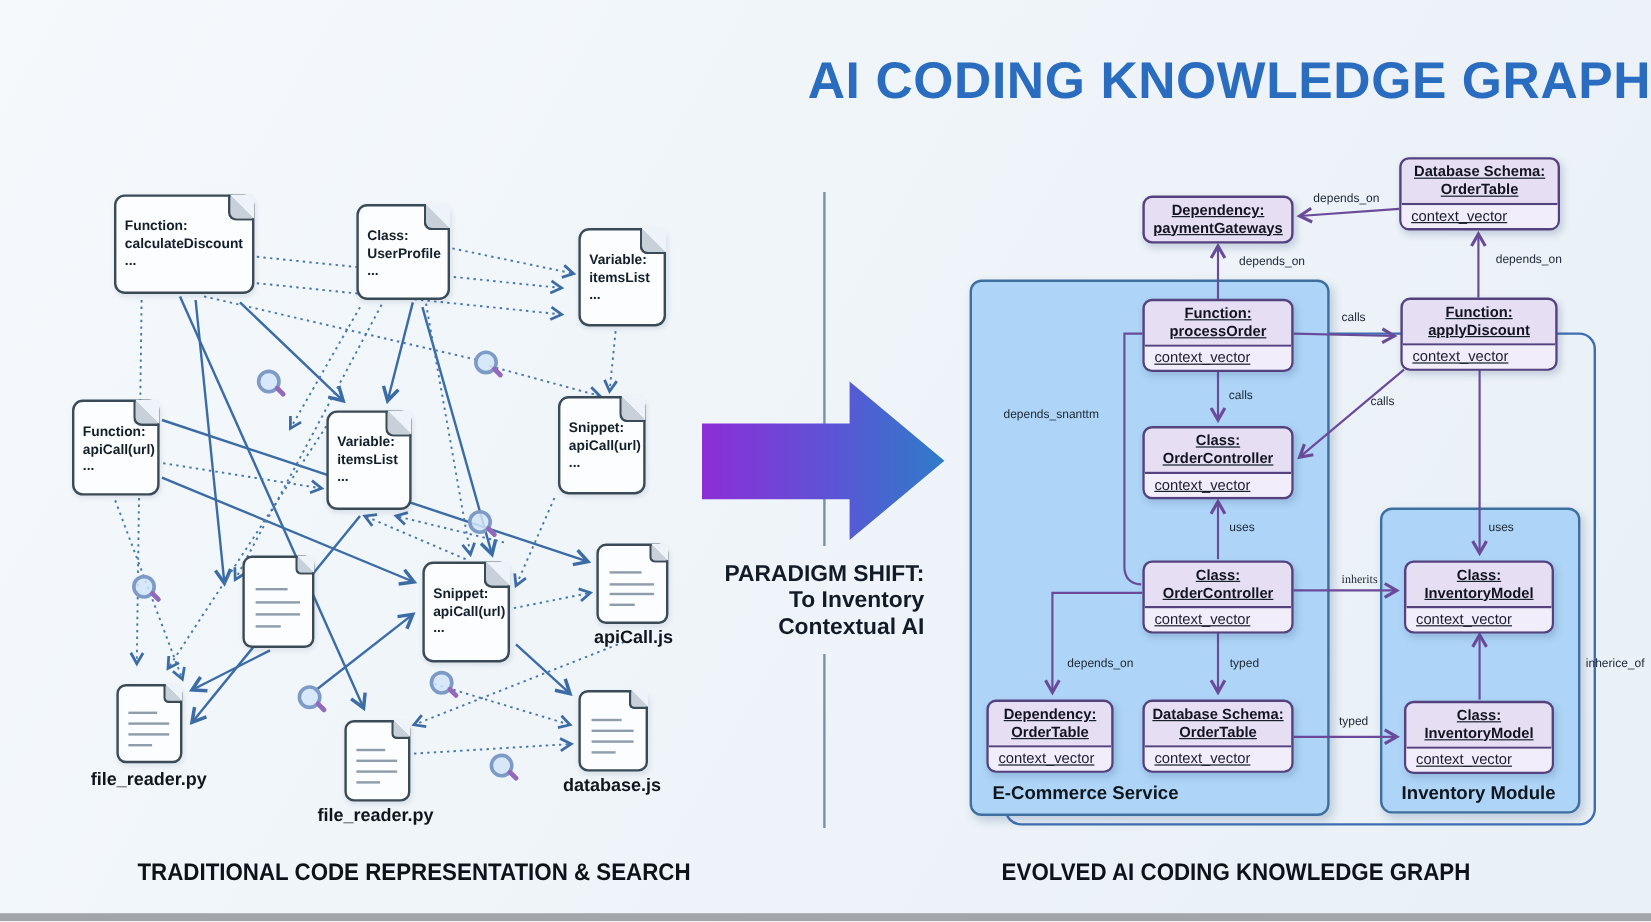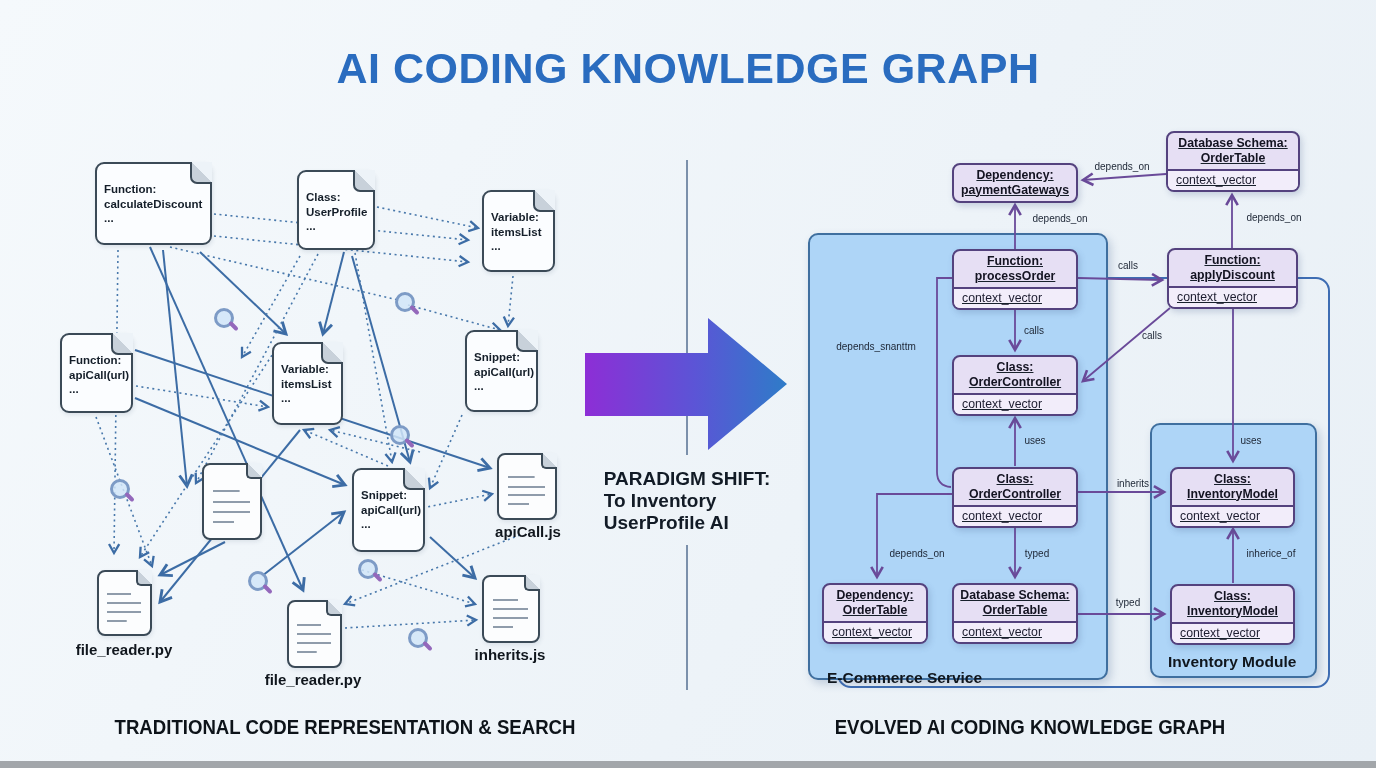--- a/index.html
+++ b/index.html
@@ -1,26 +1,26 @@
 <!DOCTYPE html>
 <html><head>
 <meta charset="utf-8">
 <style>
   html,body{margin:0;padding:0;}
   #stage{position:relative;width:1376px;height:768px;overflow:hidden;
          background:linear-gradient(120deg,#f5f9fc 0%,#edf3f8 60%,#e9f0f6 100%);
          font-family:"Liberation Sans","DejaVu Sans",sans-serif;color:#17202b;}
   .abs{position:absolute;}
   
-  .title{left:0;top:44px;width:1376px;text-align:center;font-weight:bold;
+  .title{left:0;top:44px;width:1376px;text-align:right;font-weight:bold;
          font-size:43px;line-height:48px;color:#2a6cbf;letter-spacing:.5px;}
   
   .divider{width:2px;background:#7b90ab;left:686px;}
   
-  .paradigm{left:687px;top:468px;transform:translate(-50%,0);text-align:left;
+  .paradigm{left:687px;top:468px;transform:translate(-50%,0);text-align:right;
             font-weight:bold;font-size:19px;line-height:22px;color:#121b26;white-space:nowrap;}
   
   .caption{top:716px;transform:translate(-50%,0) scaleX(.93);font-weight:bold;
            font-size:20px;color:#0d1319;white-space:nowrap;}
   
   .docnode{background:#fbfdff;border:2px solid #3b4a57;border-radius:9px;
            font-weight:bold;font-size:11.5px;line-height:14.5px;color:#141e29;
            padding:18px 6px 0 7px;box-sizing:border-box;white-space:nowrap;
            box-shadow:1px 2px 4px rgba(50,70,100,.12);}
   .docnode span{display:block;}
@@ -211,21 +211,21 @@
   <div class="abs filelabel" style="left:313px;top:671px;">file_reader.py</div>
   <div class="abs fileicon" style="left:497px;top:453px;width:60px;height:67px;">
     <span class="ear"></span>
       <span class="flines"></span>
   </div>
   <div class="abs filelabel" style="left:528px;top:523px;">apiCall.js</div>
   <div class="abs fileicon" style="left:482px;top:575px;width:58px;height:68px;">
     <span class="ear"></span>
       <span class="flines"></span>
   </div>
-  <div class="abs filelabel" style="left:510px;top:646px;">inherits.js</div>
+  <div class="abs filelabel" style="left:510px;top:646px;">database.js</div>
 
   <div class="abs mag" style="left:214px;top:308px;">
       <span class="lens"></span>
       <span class="handle"></span>
     </div>
   <div class="abs mag" style="left:395px;top:292px;">
       <span class="lens"></span>
       <span class="handle"></span>
     </div>
   <div class="abs mag" style="left:110px;top:479px;">
@@ -322,32 +322,32 @@
   <span class="abs elabel" style="left:1122px;top:166px;">depends_on</span>
   <span class="abs elabel" style="left:1060px;top:218px;">depends_on</span>
   <span class="abs elabel" style="left:1128px;top:265px;">calls</span>
   <span class="abs elabel" style="left:1274px;top:217px;">depends_on</span>
   <span class="abs elabel" style="left:1034px;top:330px;">calls</span>
   <span class="abs elabel" style="left:1152px;top:335px;">calls</span>
   <span class="abs elabel" style="left:1035px;top:440px;">uses</span>
   <span class="abs elabel" style="left:917px;top:553px;">depends_on</span>
   <span class="abs elabel" style="left:1037px;top:553px;">typed</span>
   <span class="abs elabel" style="left:1128px;top:602px;">typed</span>
-  <span class="abs elabel" style="left:1133px;top:483px;">inherits</span>
-  <span class="abs elabel" style="left:1271px;top:553px;text-align:center;">inherice_of</span>
+  <span class="abs elabel" style="left:1133px;top:483px;font-family:Liberation Serif, serif;">inherits</span>
+  <span class="abs elabel" style="left:1346px;top:553px;text-align:center;">inherice_of</span>
   <span class="abs elabel" style="left:1251px;top:440px;">uses</span>
   <span class="abs elabel" style="left:876px;top:346px;">depends_snanttm</span>
 
-  <div class="abs contlabel" style="left:827px;top:653px;margin-top:16px;">E-Commerce Service</div>
+  <div class="abs contlabel" style="left:827px;top:653px;">E-Commerce Service</div>
   <div class="abs contlabel" style="left:1168px;top:653px;">Inventory Module</div>
 
   <div class="abs paradigm">
     <div>PARADIGM SHIFT:</div>
     <div>To Inventory</div>
-    <div>UserProfile AI</div>
+    <div>Contextual AI</div>
   </div>
 
   <div class="abs title">
     <div>AI CODING KNOWLEDGE GRAPH</div>
   </div>
 
   <div class="abs caption" style="left:345px;">TRADITIONAL CODE REPRESENTATION &amp; SEARCH</div>
   <div class="abs caption" style="left:1030px;">EVOLVED AI CODING KNOWLEDGE GRAPH</div>
 
   <div class="abs strip"></div>

